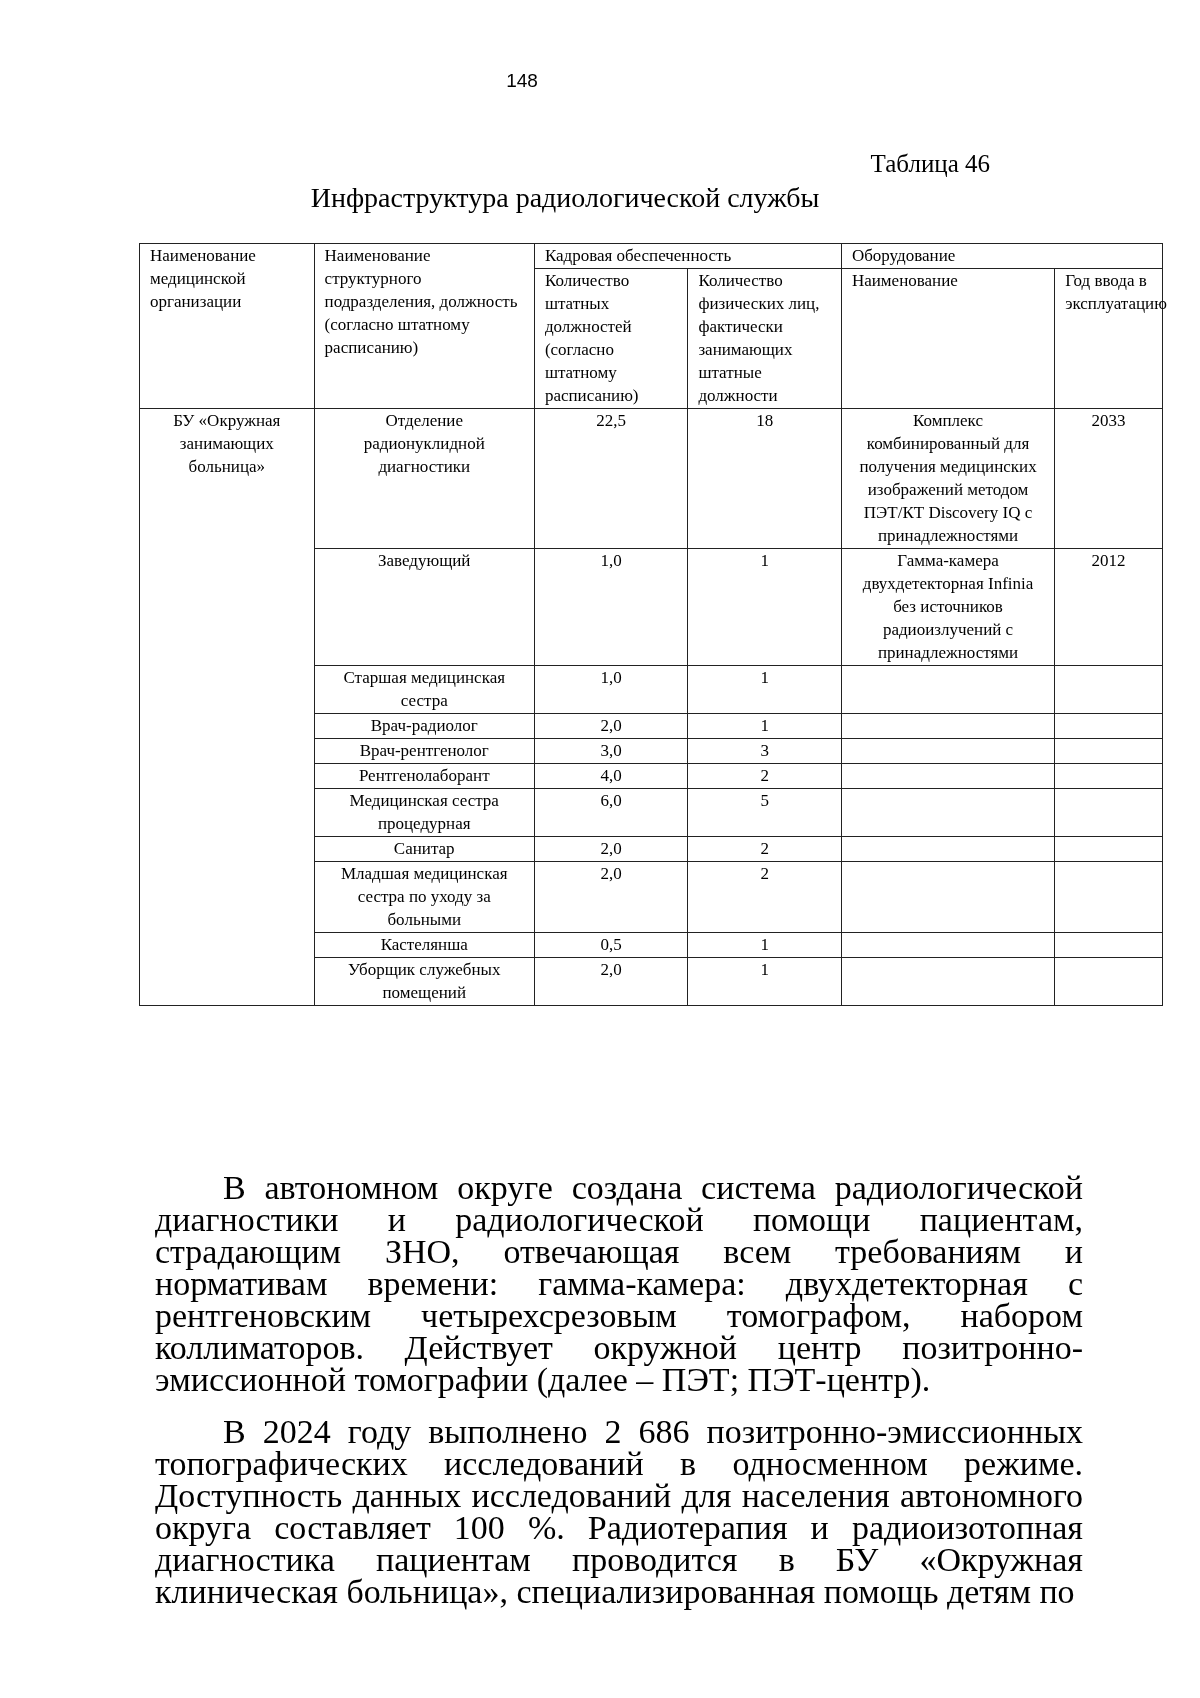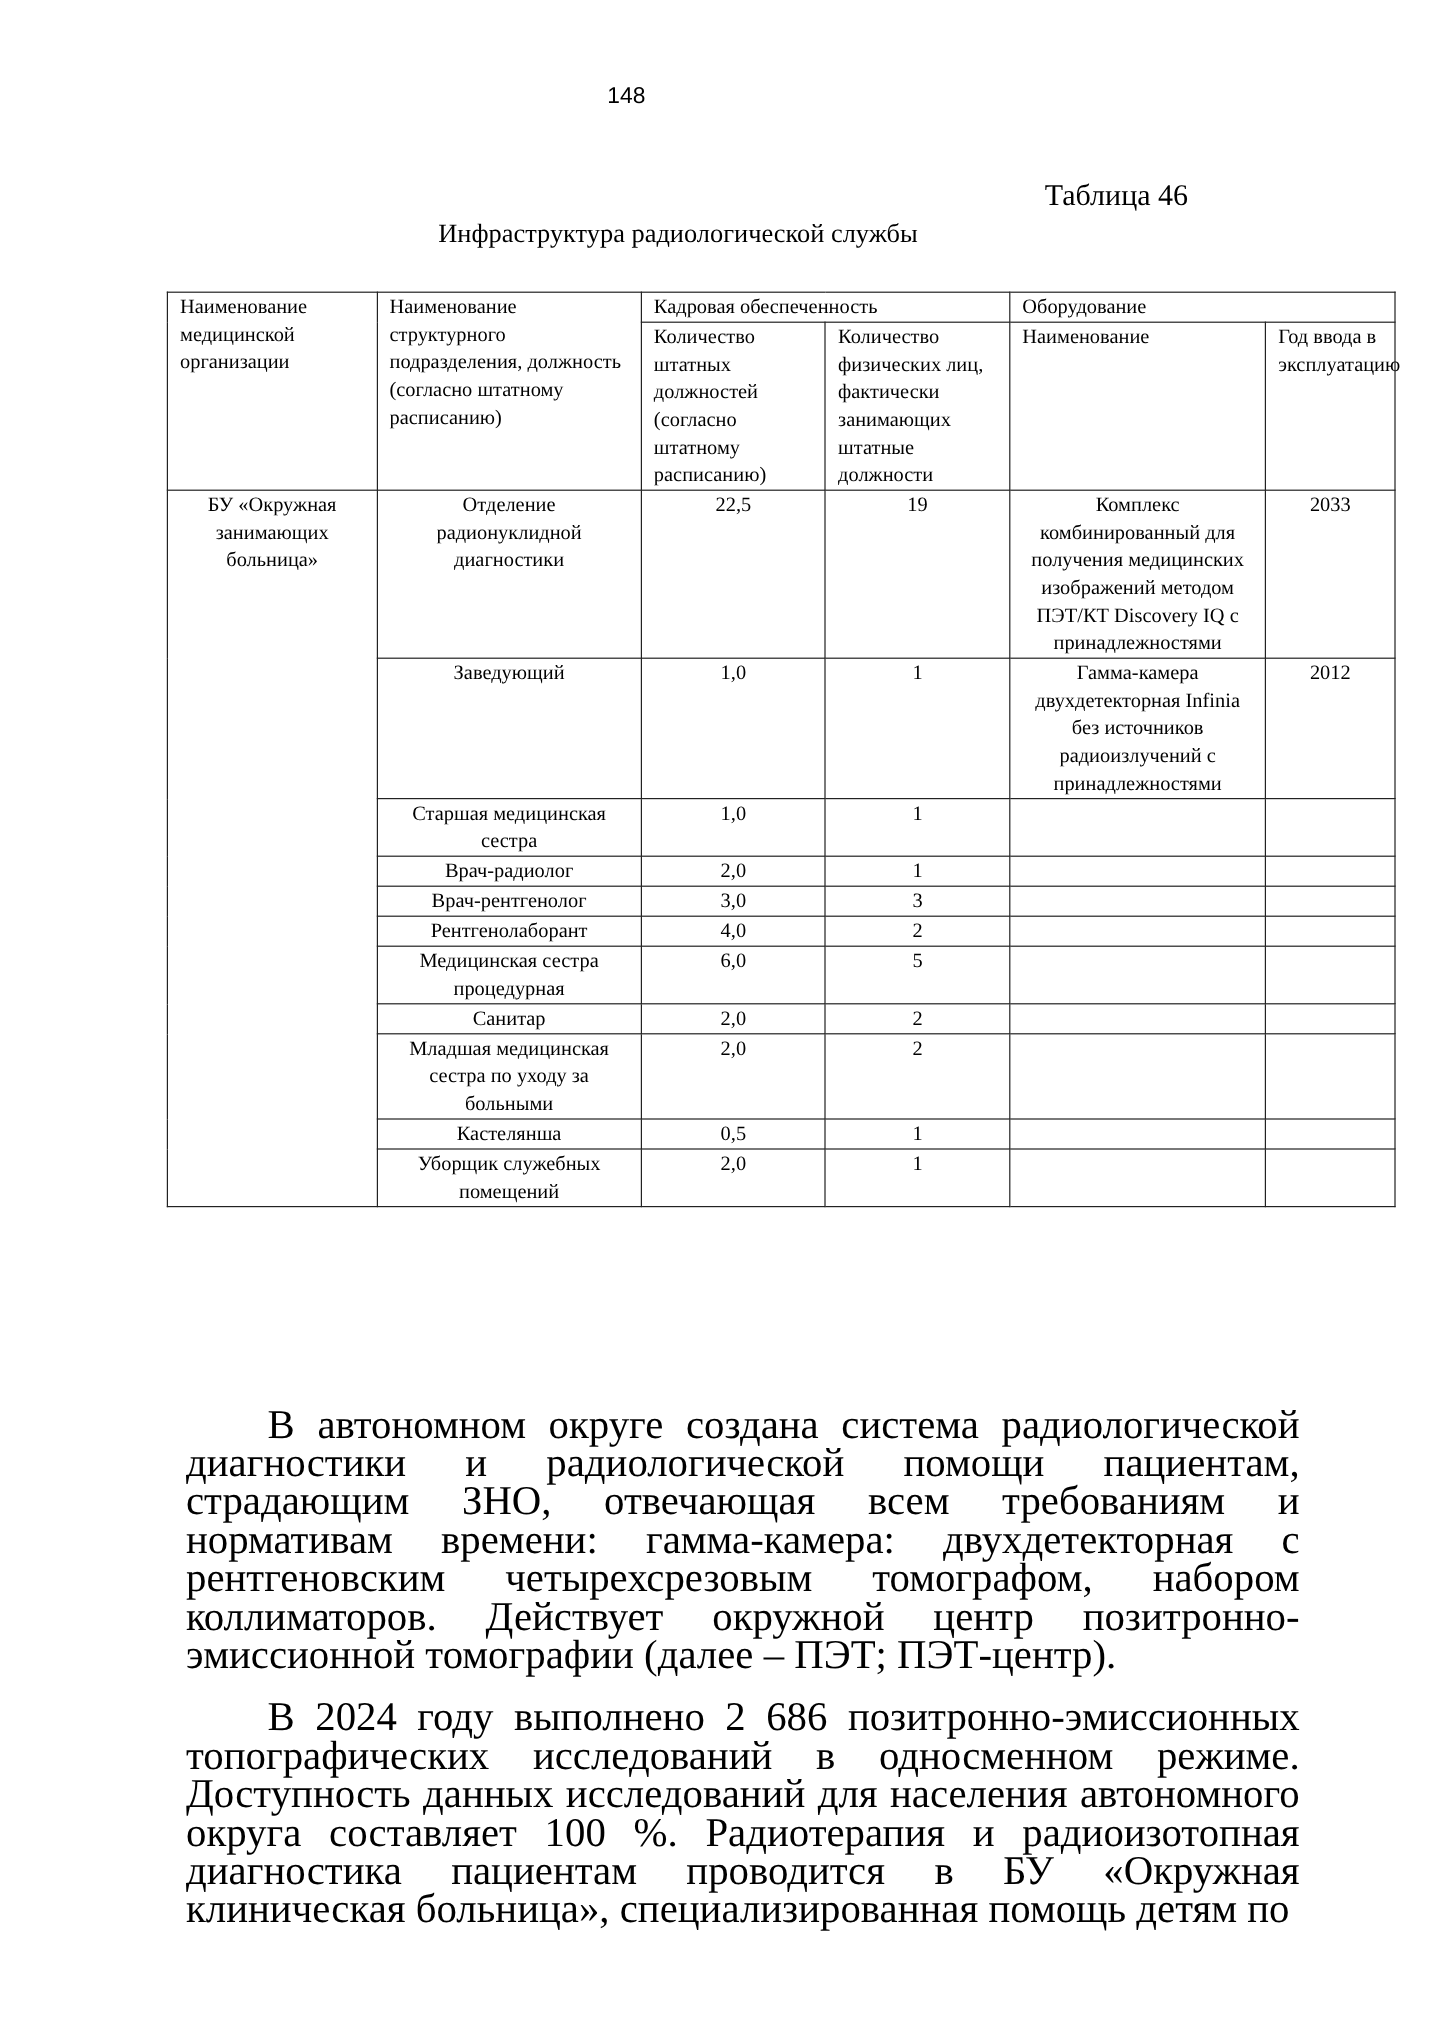--- a/index.html
+++ b/index.html
@@ -1,19 +1,19 @@
 <!DOCTYPE html>
 <html><head>
 <meta charset="utf-8">
 <style>
   html, body { margin: 0; padding: 0; background: #ffffff; }
   body { width: 1200px; height: 1698px; position: relative; overflow: hidden; color: #000; font-family: "Liberation Serif", serif; }
   .page-num { position: absolute; top: 70px; left: 0; width: 1044px; text-align: center; font-family: "Liberation Sans", sans-serif; font-size: 19px; }
   .tbl-label { position: absolute; top: 150px; right: 210px; font-size: 25px; }
-  .tbl-title { position: absolute; top: 182px; left: 128px; width: 874px; text-align: center; font-size: 22px; }
+  .tbl-title { position: absolute; top: 182px; left: 128px; width: 874px; text-align: center; font-size: 28px; }
   table.infra { position: absolute; top: 243px; left: 139px; width: 1024px; border-collapse: collapse; font-size: 17px; line-height: 23px; table-layout: fixed; }
   table.infra td { border: 1.5px solid #222; vertical-align: top; padding: 0 10px 1px 10px; }
   table.infra thead td { text-align: left; }
   table.infra tbody td { text-align: center; }
   .yr-head { text-align: justify; margin-top: 24px; }
   .body-text { position: absolute; left: 155px; width: 928px; font-size: 34px; line-height: 32px; text-align: justify; }
   .p1 { top: 1172px; }
   .p2 { top: 1416px; }
   .indent { text-indent: 68px; }
 </style>
@@ -45,21 +45,21 @@
       <td>Количество физических лиц, фактически занимающих штатные должности</td>
       <td>Наименование</td>
       <td class="yr-head">Год ввода в эксплуатацию</td>
     </tr>
   </thead>
   <tbody>
     <tr>
       <td rowspan="11">БУ «Окружная занимающих больница»</td>
       <td>Отделение радионуклидной диагностики</td>
       <td>22,5</td>
-      <td>19</td>
+      <td>18</td>
       <td>Комплекс комбинированный для получения медицинских изображений методом ПЭТ/КТ Discovery IQ с принадлежностями</td>
       <td>2033</td>
     </tr>
     <tr>
       <td>Заведующий</td>
       <td>1,0</td>
       <td>1</td>
       <td>Гамма-камера двухдетекторная Infinia без источников радиоизлучений с принадлежностями</td>
       <td>2012</td>
     </tr>

